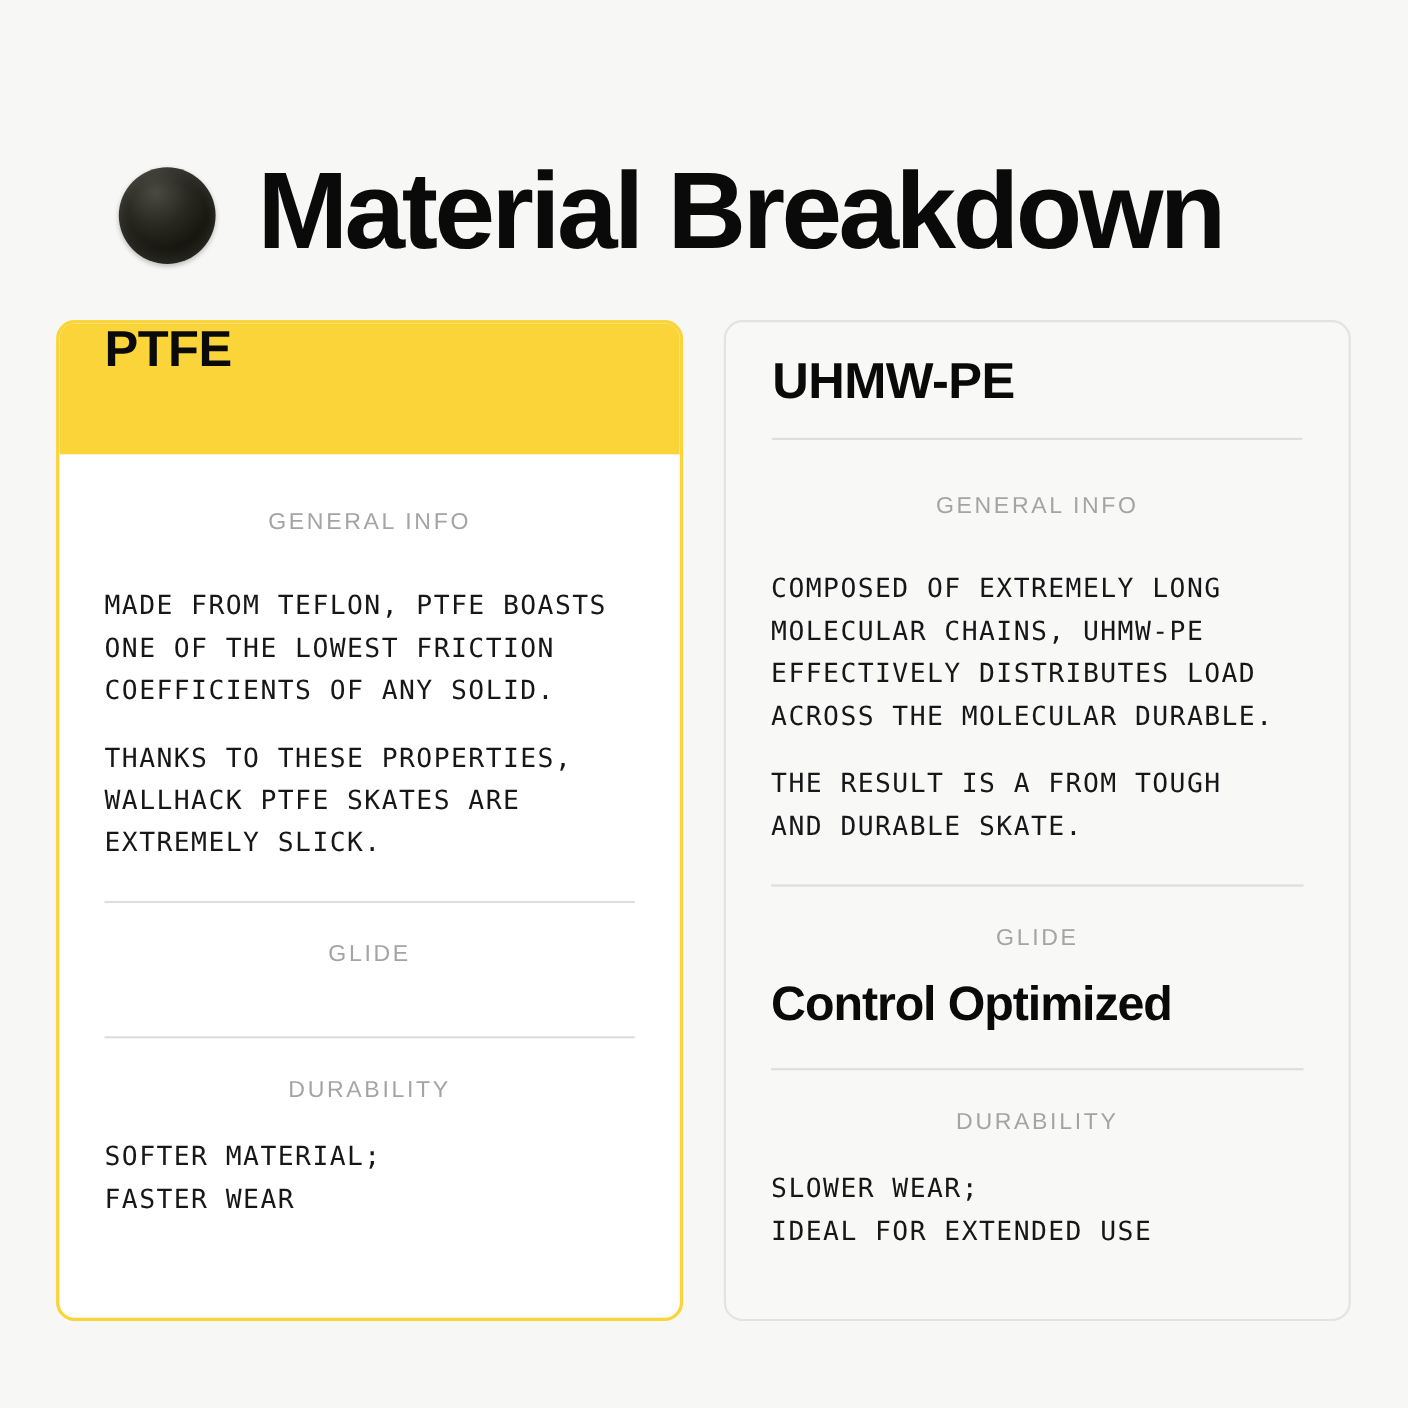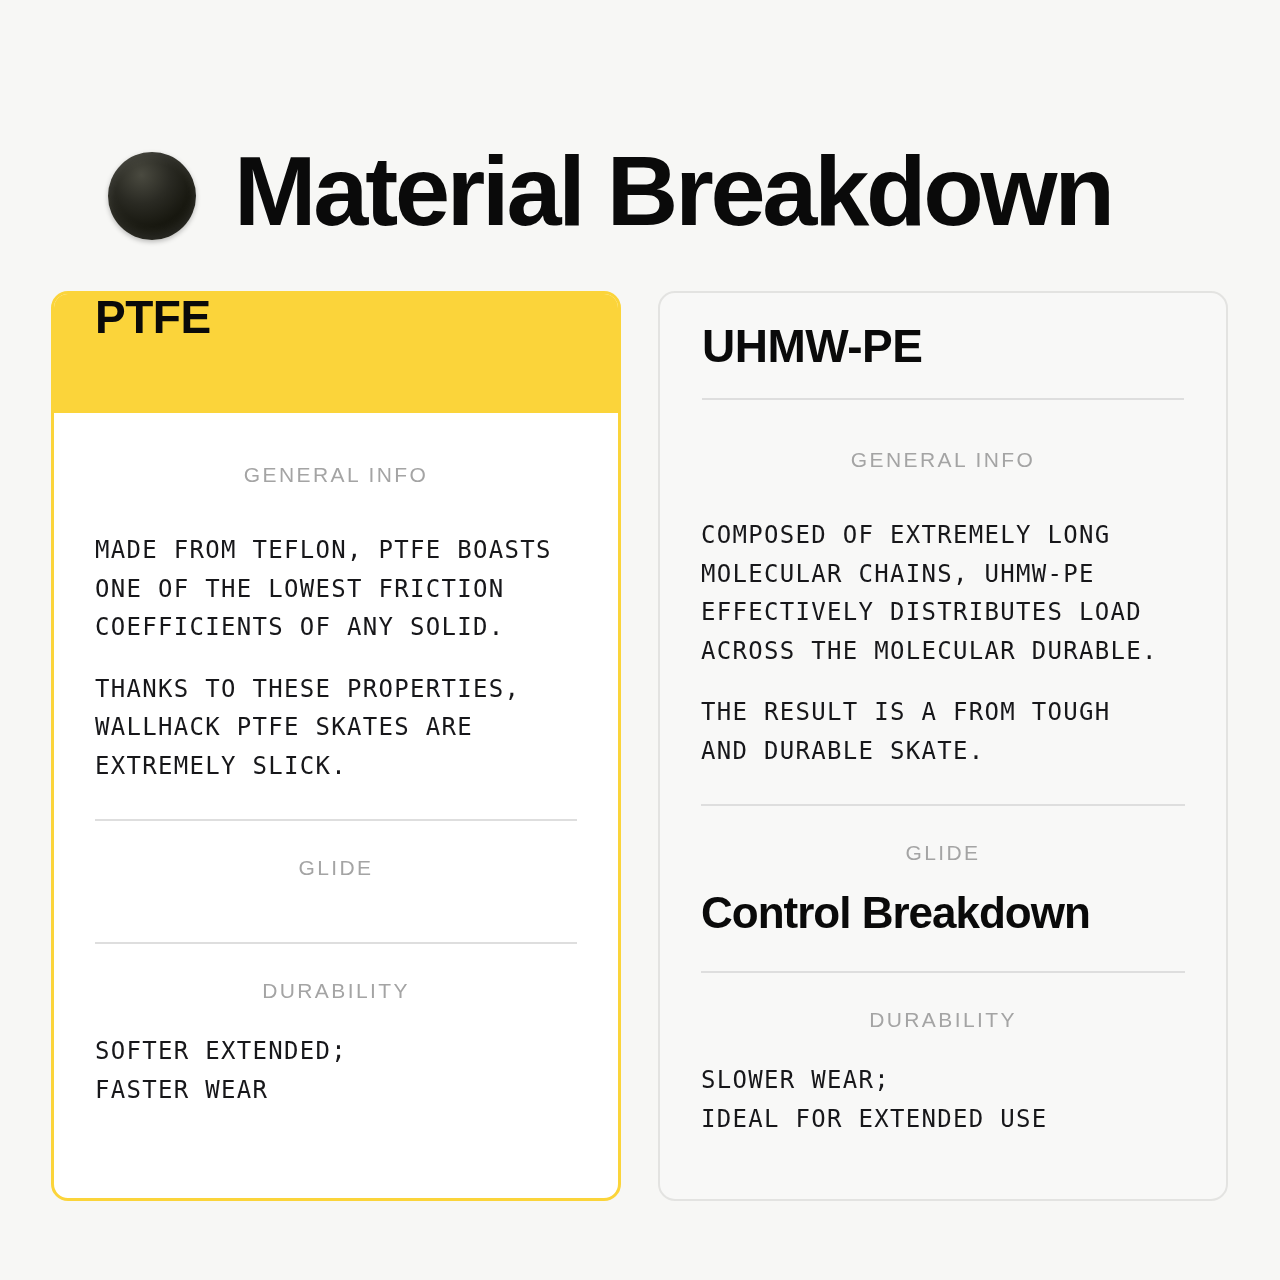--- a/index.html
+++ b/index.html
@@ -201,21 +201,21 @@
 
       <p class="section-label">GLIDE</p>
       <div class="sp-28"></div>
 
       <div class="sp-36"></div>
       <div class="divider"></div>
       <div class="sp-36"></div>
 
       <p class="section-label">DURABILITY</p>
       <div class="sp-31"></div>
-      <p class="body-para">SOFTER EXTENDED;
+      <p class="body-para">SOFTER MATERIAL;
 FASTER WEAR</p>
     </div>
   </div>
 
   <div class="card card--plain">
     <div class="card-header">
       <h2 class="card-title">UHMW-PE</h2>
     </div>
     <div class="header-rule"></div>
     <div class="card-body">
@@ -229,21 +229,21 @@
       <div class="para-gap"></div>
       <p class="body-para">THE RESULT IS A FROM TOUGH
 AND DURABLE SKATE.</p>
 
       <div class="sp-34"></div>
       <div class="divider"></div>
       <div class="sp-36"></div>
 
       <p class="section-label">GLIDE</p>
       <div class="sp-28"></div>
-      <p class="big-value">Control Breakdown</p>
+      <p class="big-value">Control Optimized</p>
 
       <div class="sp-36"></div>
       <div class="divider"></div>
       <div class="sp-36"></div>
 
       <p class="section-label">DURABILITY</p>
       <div class="sp-31"></div>
       <p class="body-para">SLOWER WEAR;
 IDEAL FOR EXTENDED USE</p>
     </div>

